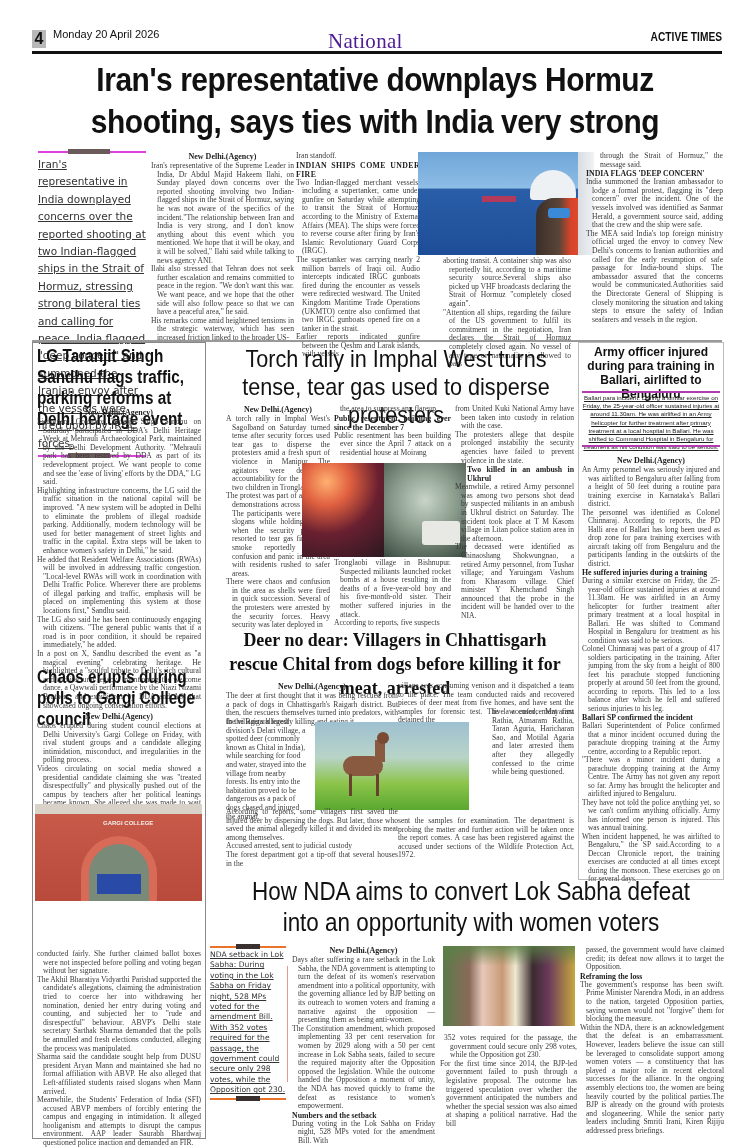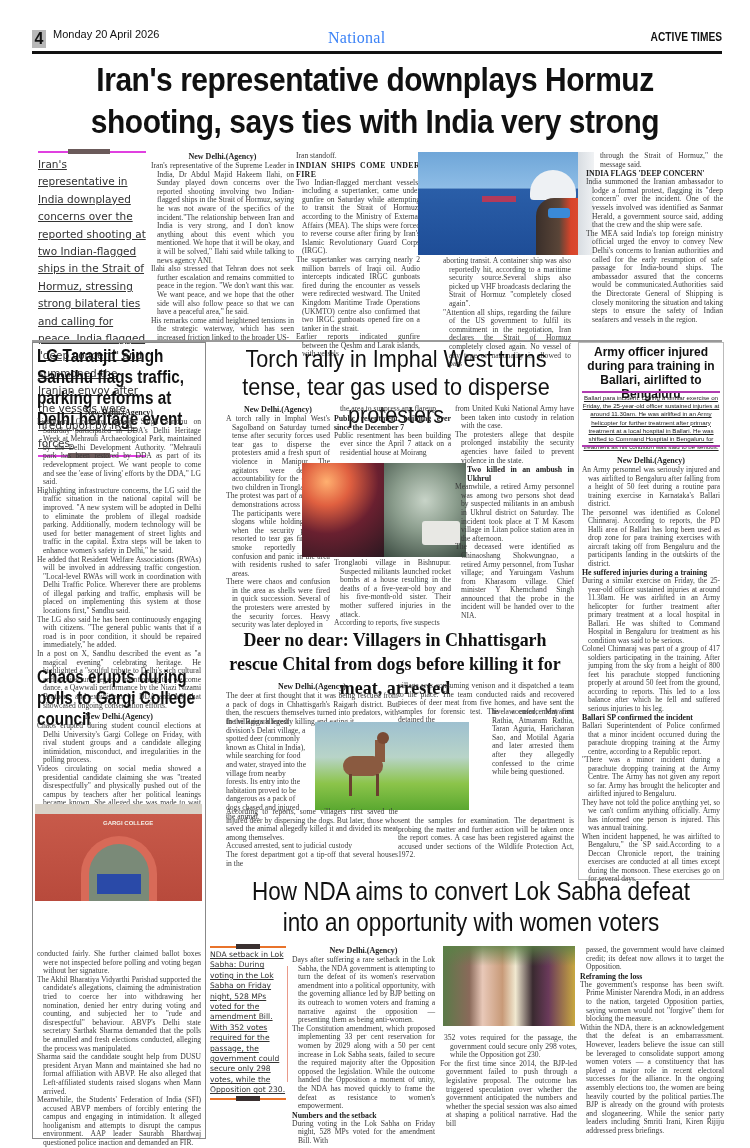--- a/index.html
+++ b/index.html
@@ -13,21 +13,21 @@
 .hl{font-family:"Liberation Sans",sans-serif;color:#111;text-align:center;line-height:1.05}
 .pull{font-family:"DejaVu Sans",sans-serif;font-size:10.5px;line-height:15.8px;color:#333;text-decoration:underline}
 .img{overflow:hidden}
 </style>
 </head>
 <body>
 
 <div class="abs" style="left:32px;top:28px;width:690px;height:22px;">
   <div class="abs" style="left:0;top:2px;width:14px;height:18px;background:#b8b8b8;font-family:'Liberation Sans',sans-serif;font-weight:bold;font-size:16px;line-height:18px;text-align:center;color:#111;">4</div>
   <div class="abs" style="left:21px;top:0;font-family:'Liberation Sans',sans-serif;font-size:11px;color:#111;">Monday 20 April 2026</div>
-  <div class="abs" style="left:296px;top:1px;font-family:'Liberation Serif',serif;font-size:16px;color:#3b82f6;letter-spacing:0.3px;">National</div>
+  <div class="abs" style="left:296px;top:1px;font-family:'Liberation Serif',serif;font-size:21px;color:#4c1d95;letter-spacing:0.3px;">National</div>
   <div class="abs" style="right:0;top:2px;font-family:'Liberation Sans',sans-serif;font-weight:bold;font-size:12px;color:#111;transform:scaleX(0.85);transform-origin:right top;">ACTIVE TIMES</div>
 </div>
 <div class="abs" style="left:32px;top:51px;width:690px;height:3px;background:#111;"></div>
 
 <div class="abs hl" style="left:45px;top:58px;width:660px;font-size:34px;font-weight:bold;line-height:42px;letter-spacing:-0.5px;transform:scaleX(0.88);transform-origin:center top;">Iran's representative downplays Hormuz shooting, says ties with India very strong</div>
 
 <div class="abs" style="left:38px;top:151px;width:108px;">
   <div style="height:2px;background:#e040e0;position:relative;">
       <span style="position:absolute;left:30px;top:-2px;width:42px;height:5px;background:#6b5a5a;"></span>
     </div>

